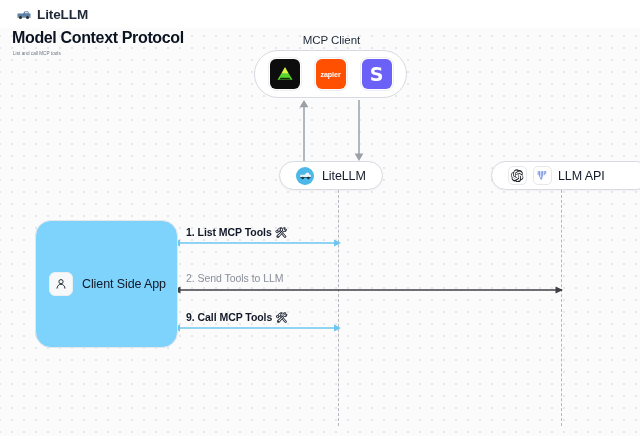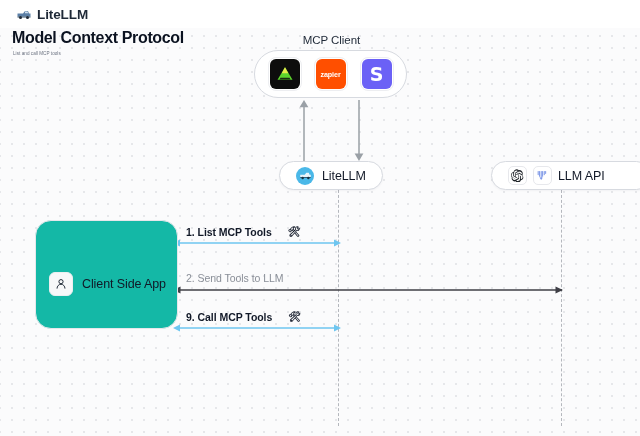--- a/index.html
+++ b/index.html
@@ -213,22 +213,22 @@
     line-height: 1;
     font-family: "DejaVu Sans", sans-serif;
   }
 
   
   #client-card {
     position: absolute;
     left: 35px;
     top: 220px;
     width: 143px;
-    height: 109px;
-    background: #14b8a6;
+    height: 128px;
+    background: #7dd3fc;
     border: 1.2px solid #e6e7eb;
     border-radius: 16px;
     z-index: 20;
     box-sizing: border-box;
   }
   #client-inner {
     position: absolute;
     left: 13px;
     top: 51px;
     display: flex;
@@ -270,22 +270,22 @@
   #varrow-down { left: 353px; top: 99px; }
 
   
   .msg-row { position: absolute; z-index: 12; }
   .msg-label {
     position: absolute;
     font-size: 10.5px;
     white-space: nowrap;
     letter-spacing: -0.05px;
     display: flex;
-    align-items: center;
-    gap: 16px;
+    align-items: flex-end;
+    gap: 3px;
   }
   .msg-label.dark { color: #111827; font-weight: 600; }
   .msg-label.gray { color: #8a8f98; font-weight: 400; }
   .tool-glyph {
     font-size: 10px;
     line-height: 1;
     font-family: "DejaVu Sans", sans-serif;
   }
 
   #msg-1 { left: 172px; top: 226px; width: 170px; height: 22px; }

